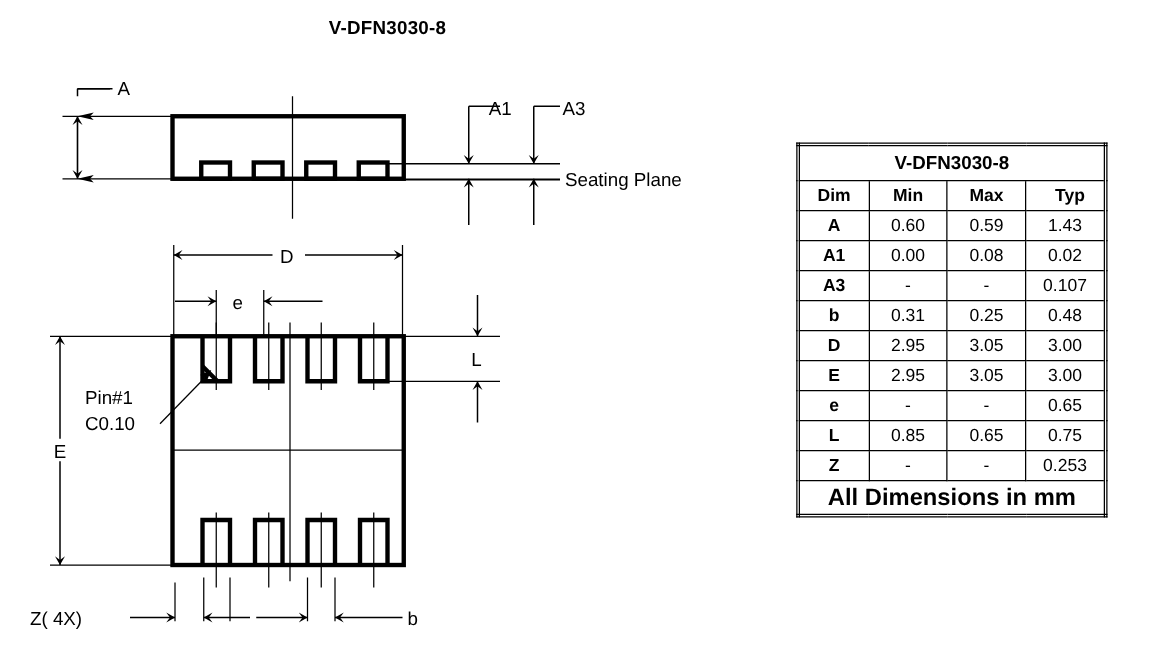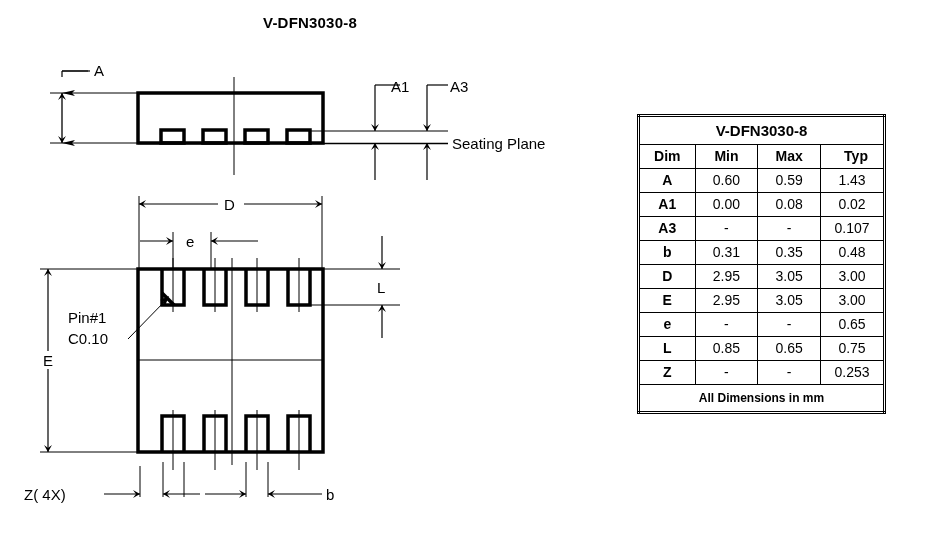--- a/index.html
+++ b/index.html
@@ -60,21 +60,21 @@
   }
   table.dim-table td.val {
     font-weight: normal;
   }
   table.dim-table td.title-cell {
     font-size: 15px;
     font-weight: bold;
     height: 25px;
   }
   table.dim-table td.footer-cell {
-    font-size: 12px;
+    font-size: 19px;
     font-weight: bold;
     height: 24px;
   }
   table.dim-table td.col-dim { width: 23%; }
   table.dim-table td.col-min { width: 25.5%; }
   table.dim-table td.col-max { width: 25.5%; }
   table.dim-table td.col-typ { width: 26%; padding-left: 10px; }
 
   svg text {
     font-family: "Liberation Sans", sans-serif;
@@ -288,21 +288,21 @@
       </tr>
       <tr>
         <td>A3</td>
         <td class="val">-</td>
         <td class="val">-</td>
         <td class="val">0.107</td>
       </tr>
       <tr>
         <td>b</td>
         <td class="val">0.31</td>
-        <td class="val">0.35</td>
+        <td class="val">0.25</td>
         <td class="val">0.48</td>
       </tr>
       <tr>
         <td>D</td>
         <td class="val">2.95</td>
         <td class="val">3.05</td>
         <td class="val">3.00</td>
       </tr>
       <tr>
         <td>E</td>

